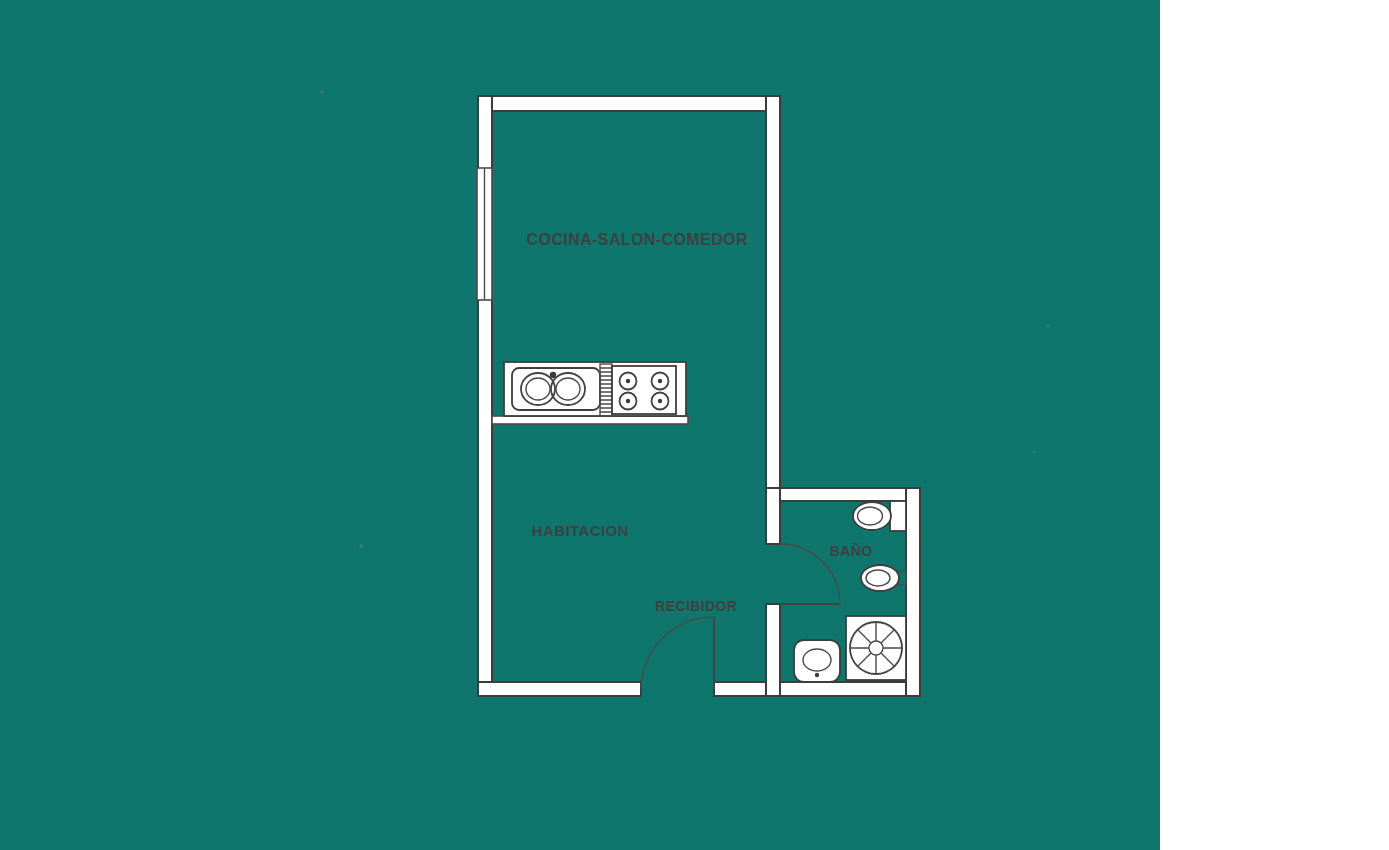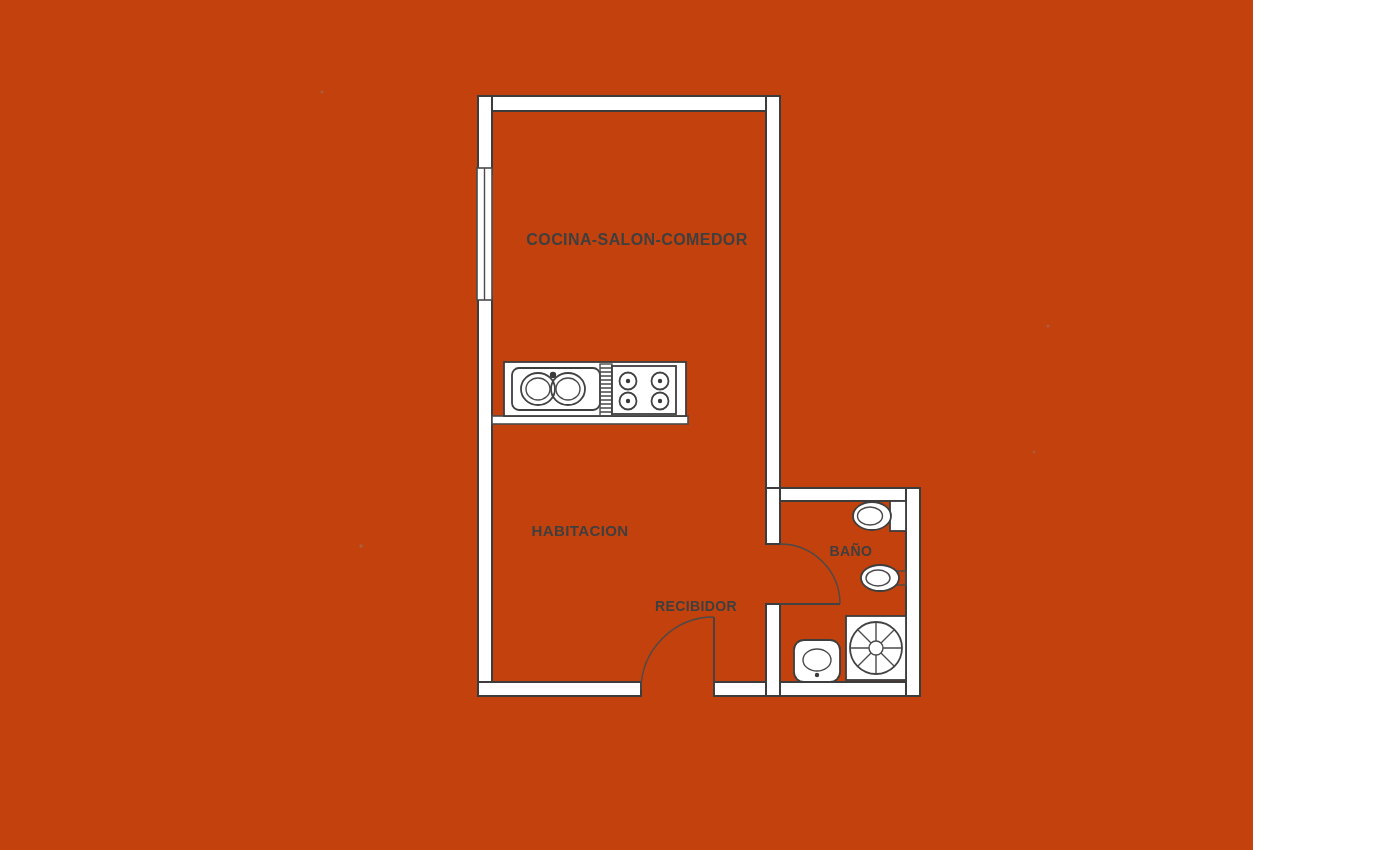--- a/index.html
+++ b/index.html
@@ -2,23 +2,23 @@
 <html><head>
 <meta charset="utf-8">
 <style>
   html, body {
     margin: 0;
     padding: 0;
     background: #ffffff;
   }
   .canvas {
     position: relative;
-    width: 1253px;
+    width: 1160px;
     height: 850px;
-    background: #c2410c;
+    background: #0f766e;
     overflow: hidden;
     font-family: "Liberation Sans", sans-serif;
   }
   .plan-svg {
     position: absolute;
     left: 0;
     top: 0;
     filter: blur(0.3px);
   }
   .wall {

